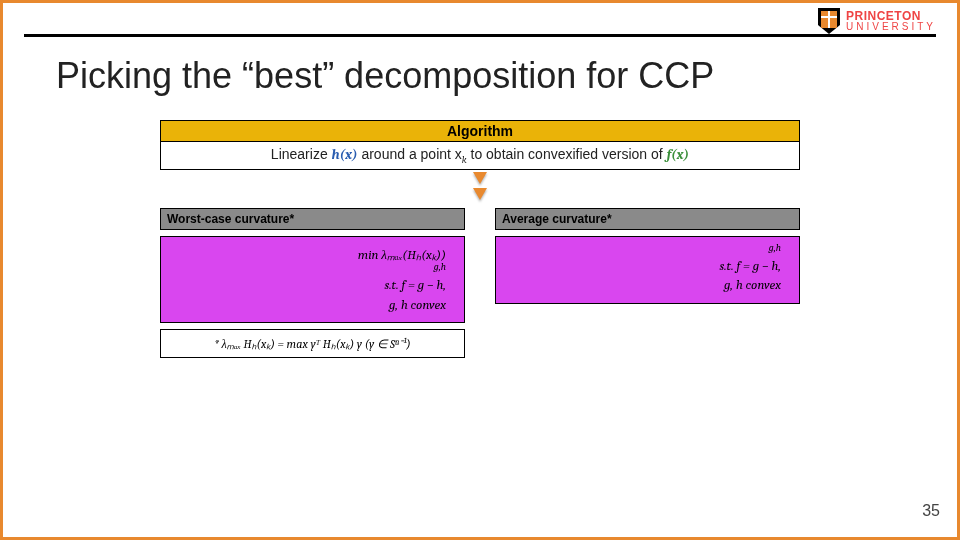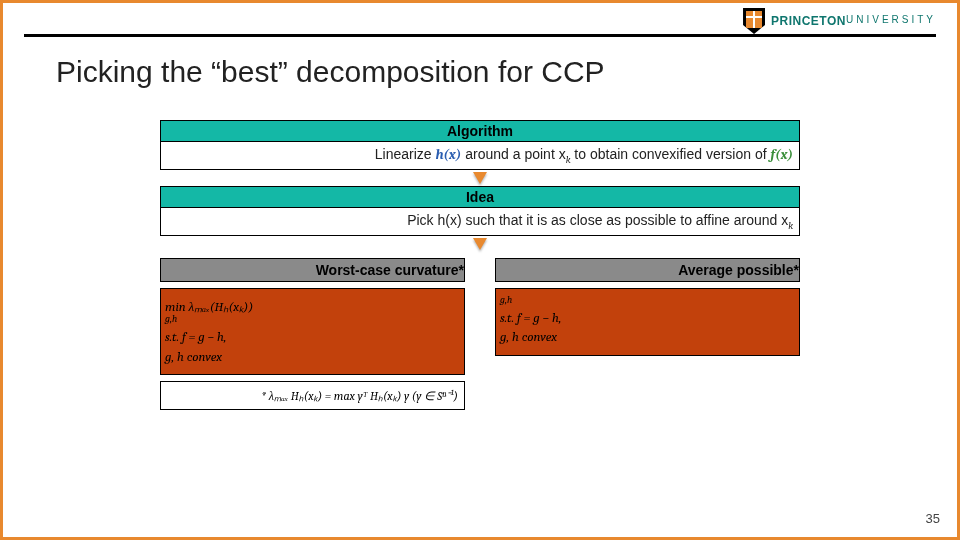--- a/index.html
+++ b/index.html
@@ -5,39 +5,39 @@
   html,body{margin:0;padding:0}
   body{width:960px;height:540px;background:#fff;font-family:"Segoe UI",Arial,sans-serif;position:relative;overflow:hidden}
   .frame{position:absolute;inset:0;border:3px solid #e8892f;pointer-events:none}
   .rule{position:absolute;left:24px;right:24px;top:34px;height:3px;background:#000}
   .logo{position:absolute;right:24px;top:8px;display:flex;align-items:center;gap:6px}
   .shield{width:22px;height:26px;background:#000;clip-path:polygon(0 0,100% 0,100% 65%,50% 100%,0 65%);position:relative}
   .shield::after{content:"";position:absolute;left:3px;right:3px;top:3px;bottom:6px;background:
     linear-gradient(#fff,#fff) center/2px 100% no-repeat,
     linear-gradient(#fff,#fff) center 35%/100% 2px no-repeat,
     #e8892f}
-  .logo-txt{display:flex;flex-direction:row;line-height:1;color:#0f766e}
+  .logo-txt{display:flex;flex-direction:column;line-height:1;color:#ef4444}
   .logo-top{font-size:12px;font-weight:700;letter-spacing:0.5px}
   .logo-bot{font-size:10px;letter-spacing:3px}
-  h1.title{position:absolute;left:56px;top:55px;margin:0;font-size:30px;font-weight:400;color:#222}
+  h1.title{position:absolute;left:56px;top:55px;margin:0;font-size:36px;font-weight:400;color:#222}
   .stack{position:absolute;left:160px;right:160px;top:120px;display:flex;flex-direction:column;align-items:center}
   .pbox{width:100%;border:1.5px solid #000;box-sizing:border-box}
-  .phead{background:#14b8a6;text-align:center;font-weight:600;font-size:14px;border-bottom:1.5px solid #000;padding:2px 0}
-  .pbody{background:#fff;text-align:right;font-size:14px;padding:4px 6px;color:#222}
+  .phead{background:#eab308;text-align:center;font-weight:600;font-size:14px;border-bottom:1.5px solid #000;padding:2px 0}
+  .pbody{background:#fff;text-align:center;font-size:14px;padding:4px 6px;color:#222}
   .arrow{width:0;height:0;border-left:7px solid transparent;border-right:7px solid transparent;border-top:12px solid #e8892f;filter:drop-shadow(0 2px 1px rgba(0,0,0,.3));margin:2px 0}
   .pair{width:100%;display:flex;gap:30px;margin-top:6px;align-items:flex-start}
   .col{flex:1;display:flex;flex-direction:column;gap:6px}
   .cbox{border:1.5px solid #000}
-  .chead{background:#8a8a8a;text-align:right;font-weight:600;font-size:14px;padding:3px 0}
-  .cmath{border:1.5px solid #000;background:#c2410c;padding:8px 4px;text-align:left;font-size:13px;line-height:1.5}
-  .cfoot{border:1.5px solid #000;background:#fff;padding:5px 6px;font-size:12px;text-align:right}
+  .chead{background:#8a8a8a;text-align:left;font-weight:600;font-size:12px;padding:3px 6px}
+  .cmath{border:1.5px solid #000;background:#d946ef;padding:8px 18px;text-align:right;font-size:13px;line-height:1.5}
+  .cfoot{border:1.5px solid #000;background:#fff;padding:5px 6px;font-size:12px;text-align:center}
   .math{font-family:Cambria,"Times New Roman",serif;font-style:italic}
   .bblue{color:#2a5db0;font-weight:600}
   .bgrn{color:#3a8f3a;font-weight:600}
-  .pagen{position:absolute;right:20px;bottom:14px;font-size:13px;color:#444}
+  .pagen{position:absolute;right:20px;bottom:20px;font-size:16px;color:#444}
   sub{font-size:0.7em}
 </style>
 </head>
 <body>
 
 <div class="frame"></div>
 <div class="rule"></div>
 
 <div class="logo">
   <div class="shield"></div>
@@ -53,46 +53,40 @@
 
   <div class="pbox">
     <div class="phead">Algorithm</div>
     <div class="pbody">
       <span>Linearize </span><span class="math bblue">h(x)</span><span> around a point x</span><sub class="math">k</sub><span> to obtain convexified version of </span><span class="math bgrn">f(x)</span>
     </div>
   </div>
 
   <div class="arrow"></div>
 
-  <div class="pbox">
-    <div class="phead">Idea</div>
-    <div class="pbody">
-      <span>Pick h(x) such that it is as close as possible to affine around x</span><sub class="math">k</sub>
-    </div>
-  </div>
 
   <div class="arrow"></div>
 
 
   <div class="pair">
     <div class="col">
       <div class="cbox">
         <div class="chead">Worst-case curvature*</div>
       </div>
       <div class="cmath math">
         <div><span>min  λₘₐₓ(Hₕ(xₖ))</span></div>
         <div style="font-size:10px;margin-top:-4px"><span>g,h</span></div>
         <div><span>s.t.  f = g − h,</span></div>
         <div><span>g, h  convex</span></div>
       </div>
       <div class="cfoot math">* λₘₐₓ Hₕ(xₖ) = max  yᵀ Hₕ(xₖ) y   (y ∈ Sⁿ⁻¹)</div>
     </div>
     <div class="col">
       <div class="cbox">
-        <div class="chead">Average possible*</div>
+        <div class="chead">Average curvature*</div>
       </div>
       <div class="cmath math">
         <div style="font-size:10px;margin-top:-4px"><span>g,h</span></div>
         <div><span>s.t.  f = g − h,</span></div>
         <div><span>g, h  convex</span></div>
       </div>
     </div>
   </div>
 
 </div>

